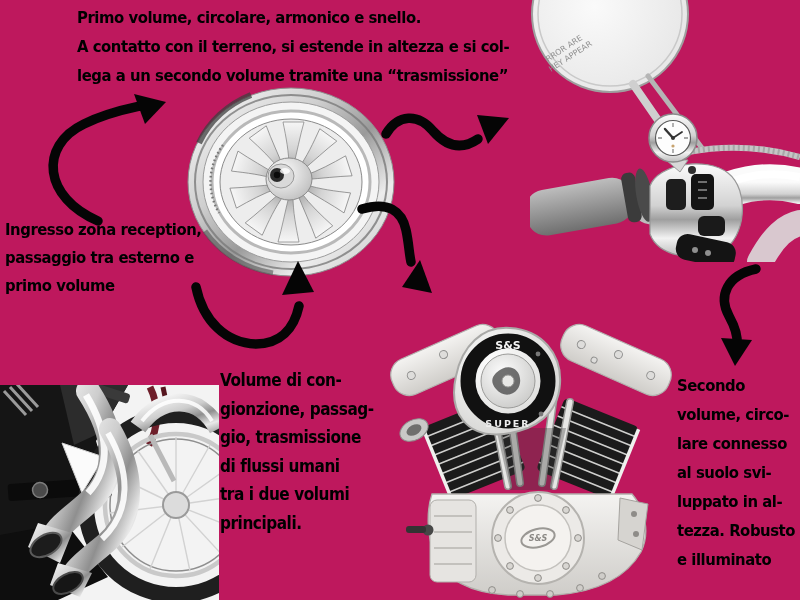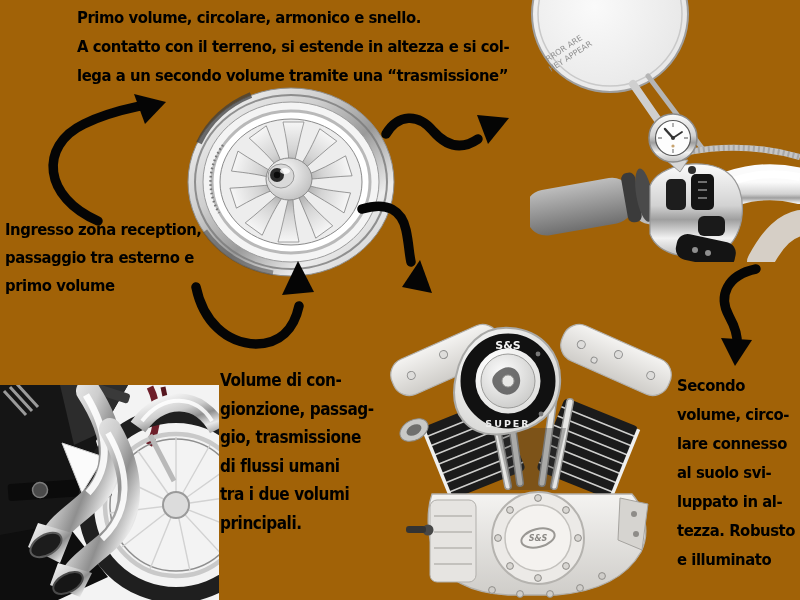--- a/index.html
+++ b/index.html
@@ -1,18 +1,18 @@
 <!DOCTYPE html>
 <html><head>
 <meta charset="utf-8">
 <style>
   html,body{margin:0;padding:0;}
   body{width:800px;height:600px;position:relative;overflow:hidden;background:#ffffff;
        font-family:"DejaVu Sans",sans-serif;}
-  .stage{position:absolute;left:0;top:0;width:800px;height:600px;background:#a16207;}
+  .stage{position:absolute;left:0;top:0;width:800px;height:600px;background:#be185d;}
   .note{position:absolute;color:#000;font-weight:700;white-space:pre-line;
         letter-spacing:-0.5px;transform-origin:left top;}
   .note-top{left:77px;top:3px;width:560px;font-size:16.5px;line-height:29px;transform:scaleX(.90);}
   .note-left{left:5px;top:216px;width:240px;font-size:16.5px;line-height:28px;transform:scaleX(.90);}
   .note-mid{left:220px;top:366px;width:200px;font-size:17px;line-height:28.5px;transform:scaleX(.90);}
   .note-right{left:677px;top:371px;width:140px;font-size:16.5px;line-height:29px;transform:scaleX(.90);}
   .img{position:absolute;}
   svg{display:block;}
   .arrows{position:absolute;left:0;top:0;}
 </style>

